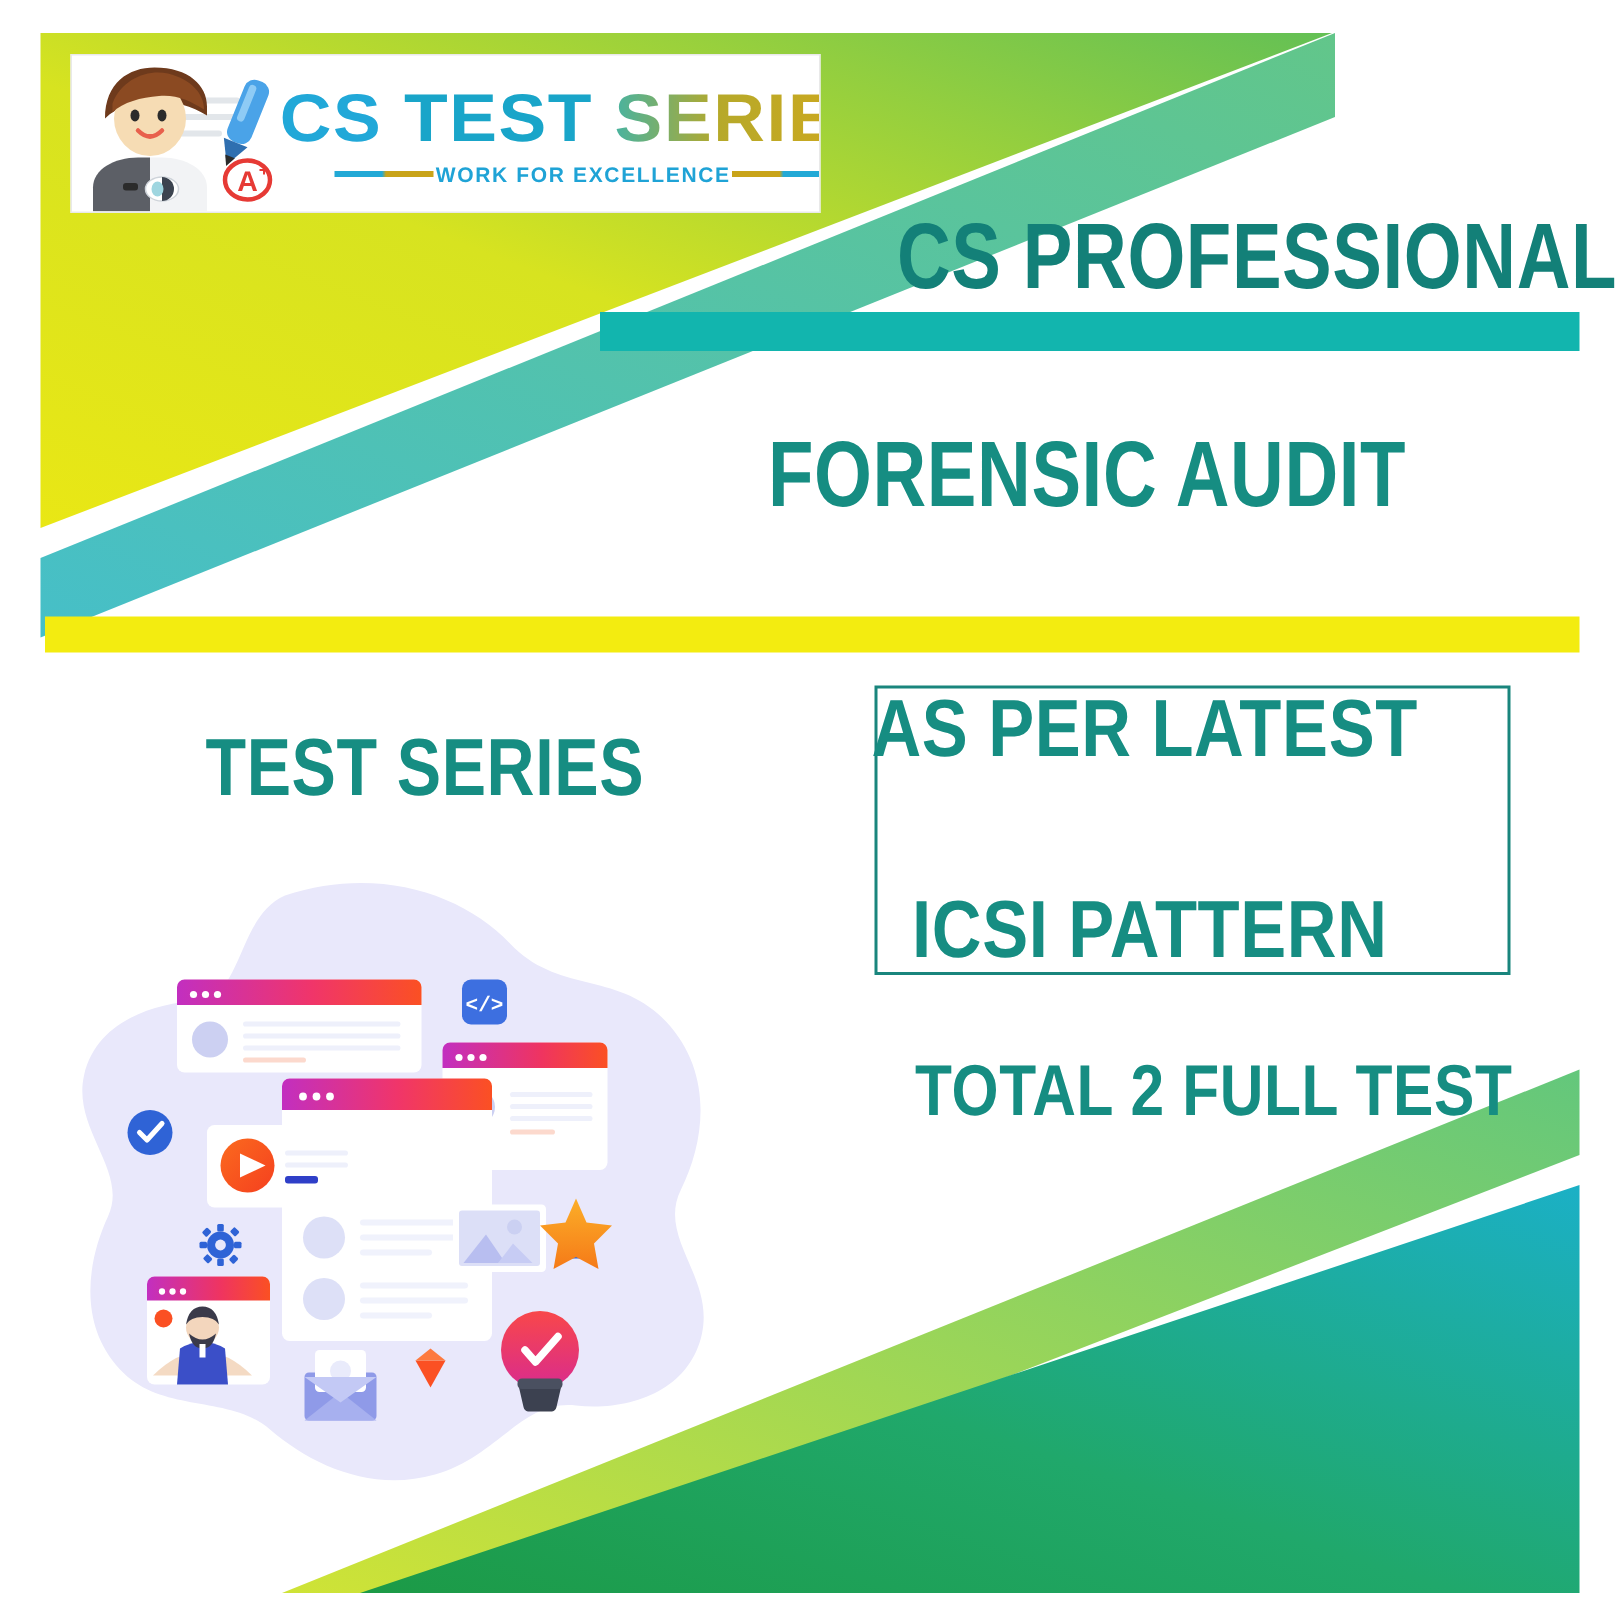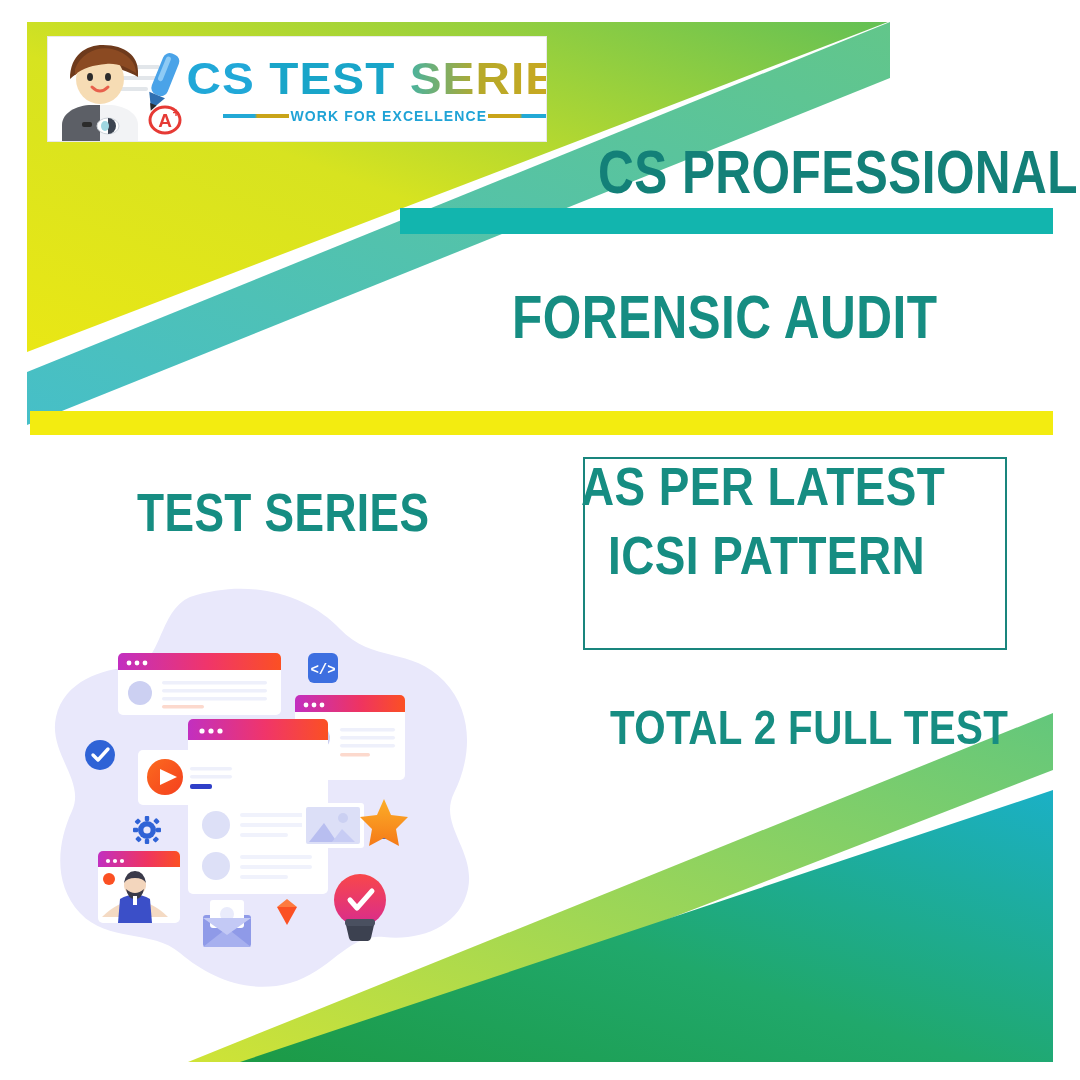--- a/index.html
+++ b/index.html
@@ -66,21 +66,21 @@
     position:absolute;left:30px;top:411px;width:1023px;height:24px;background:#f3ec10;
   }
   .test-series{
     position:absolute;left:137px;top:481px;
     font-size:54px;color:#168d82;letter-spacing:0.5px;
     white-space:nowrap;transform:scaleX(0.82);transform-origin:left center;
   }
   .pattern-box{
     position:absolute;left:583px;top:457px;width:424px;height:193px;
     border:2px solid #19857d;box-sizing:border-box;
-    display:flex;flex-direction:column;align-items:center;justify-content:flex-start;
+    display:flex;flex-direction:column;align-items:center;justify-content:space-between;
   }
   .pattern-line{
     font-size:54px;color:#168d82;letter-spacing:0.5px;line-height:1.02;
     white-space:nowrap;transform:scaleX(0.85);
   }
   .pattern-line.l2{margin-top:14px;}
   .total-test{
     position:absolute;left:610px;top:700px;
     font-size:48px;color:#168d82;letter-spacing:0.5px;
     white-space:nowrap;transform:scaleX(0.84);transform-origin:left center;

